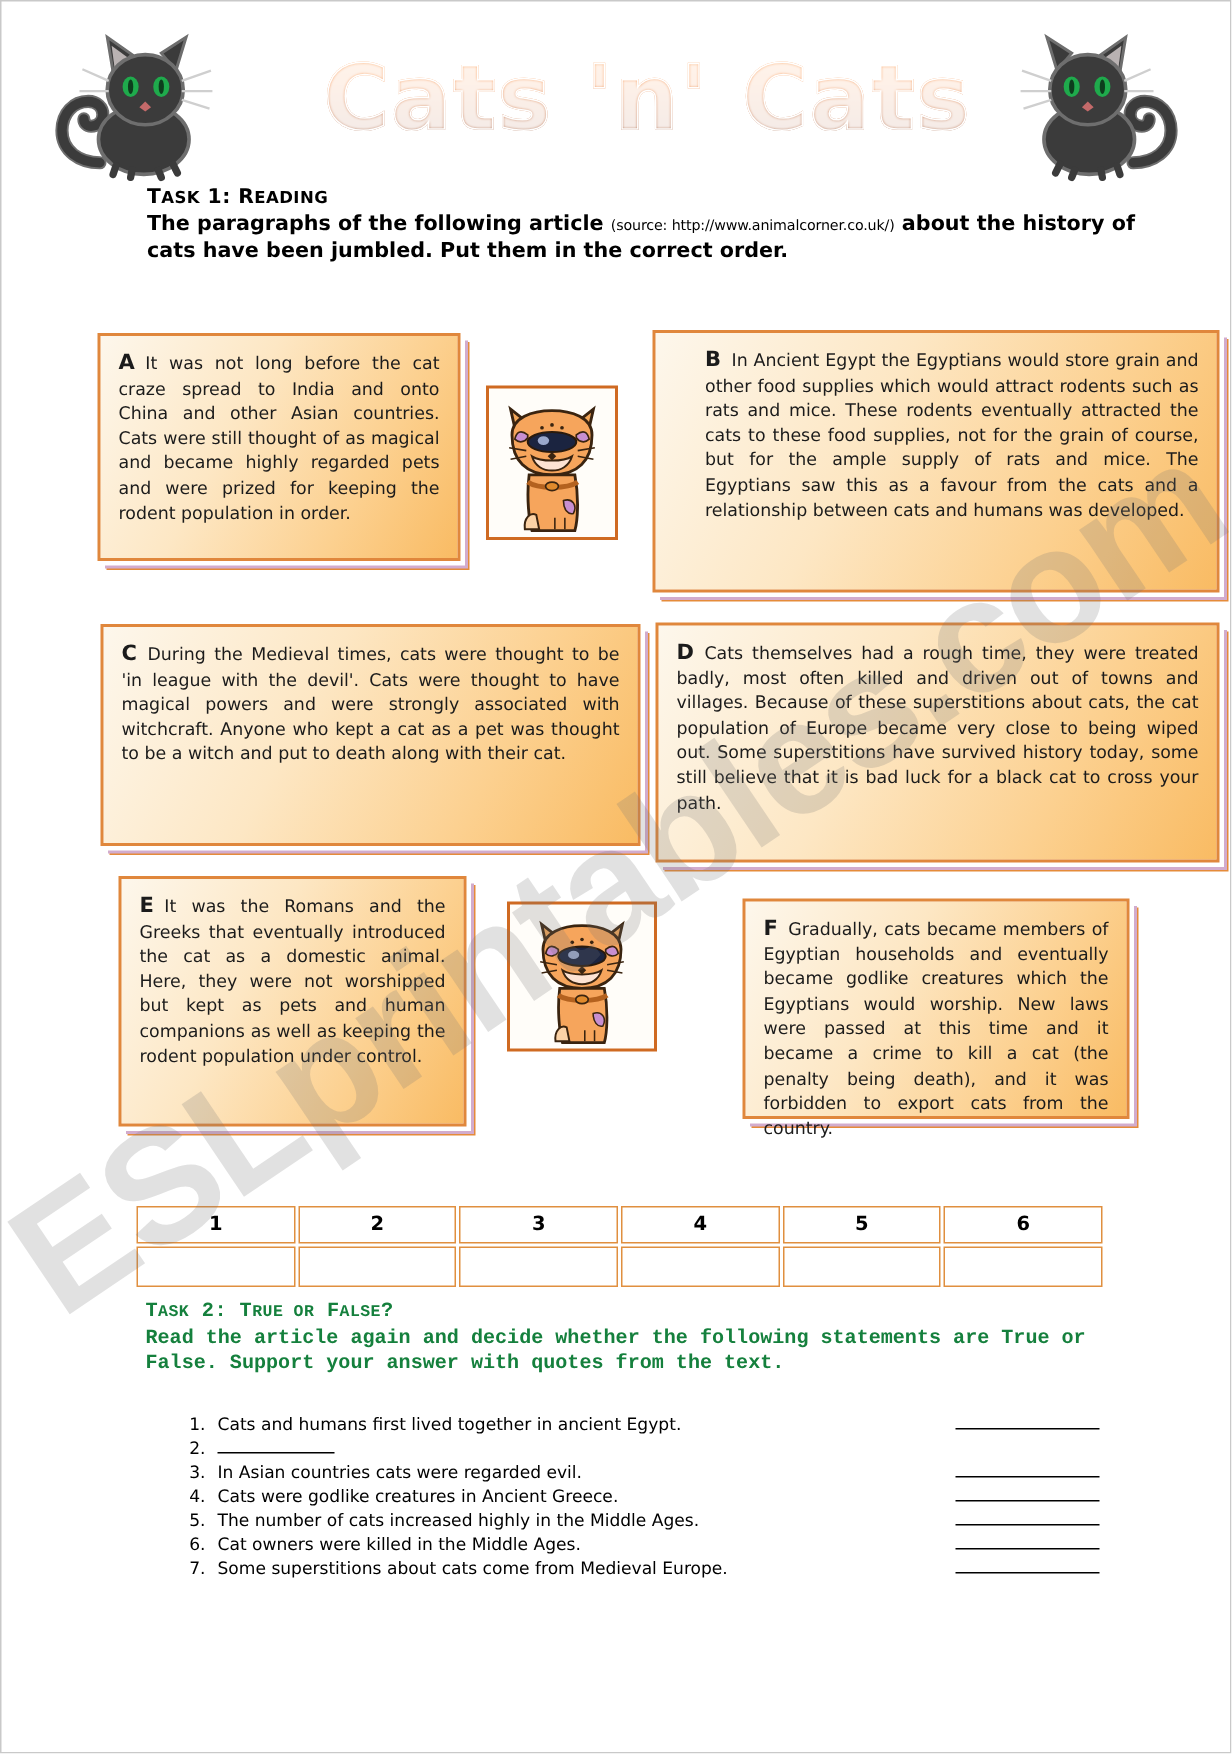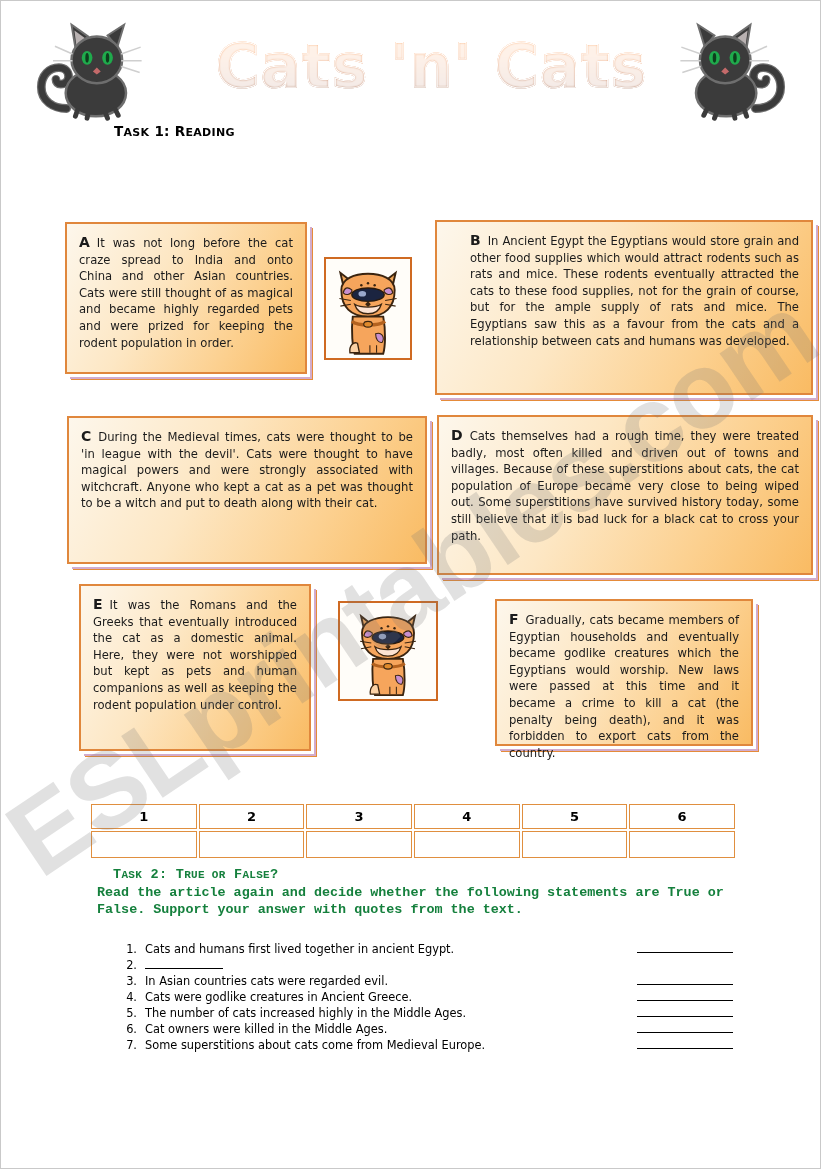--- a/index.html
+++ b/index.html
@@ -75,21 +75,21 @@
     left: 97px;
     top: 122px;
     width: 660px;
     font-family: "DejaVu Sans", sans-serif;
     color: #000;
   }
   .task-head {
     font-size: 13.5px;
     font-weight: bold;
     letter-spacing: 0.3px;
-    margin: 0 0 2px 16px;
+    margin: 0 0 2px 0;
   }
   .task-head .small-caps { font-size: 11px; }
   .intro-body {
     font-size: 13.8px;
     font-weight: bold;
     line-height: 17px;
   }
   .source-note {
     font-size: 9.5px;
     font-weight: normal;
@@ -248,20 +248,24 @@
         <path d="M42 40 L24 32 M42 47 L22 47" stroke="#cfcfcf" stroke-width="1.6"></path>
       </g>
     </svg>
 
     <div id="worksheet-title">Cats 'n' Cats</div>
   </div>
 
   <div id="intro">
     <div class="task-head">
       T<span class="small-caps">ASK</span> 1: R<span class="small-caps">EADING</span>
+    </div>
+    <div class="intro-body">
+      <span>The paragraphs of the following article</span>
+      <span class="source-note">(source: http://www.animalcorner.co.uk/)</span><span> about the history of cats have been jumbled. Put them in the correct order.</span>
     </div>
   </div>
 
   <div class="pbox" id="box-a">
     <span class="plabel">A</span><span>It was not long before the cat craze spread to India and onto China and other Asian countries. Cats were still thought of as magical and became highly regarded pets and were prized for keeping the rodent population in order.</span>
   </div>
 
   <div class="pbox" id="box-b">
     <span class="plabel">B</span><span>In Ancient Egypt the Egyptians would store grain and other food supplies which would attract rodents such as rats and mice. These rodents eventually attracted the cats to these food supplies, not for the grain of course, but for the ample supply of rats and mice. The Egyptians saw this as a favour from the cats and a relationship between cats and humans was developed.</span>
   </div>

